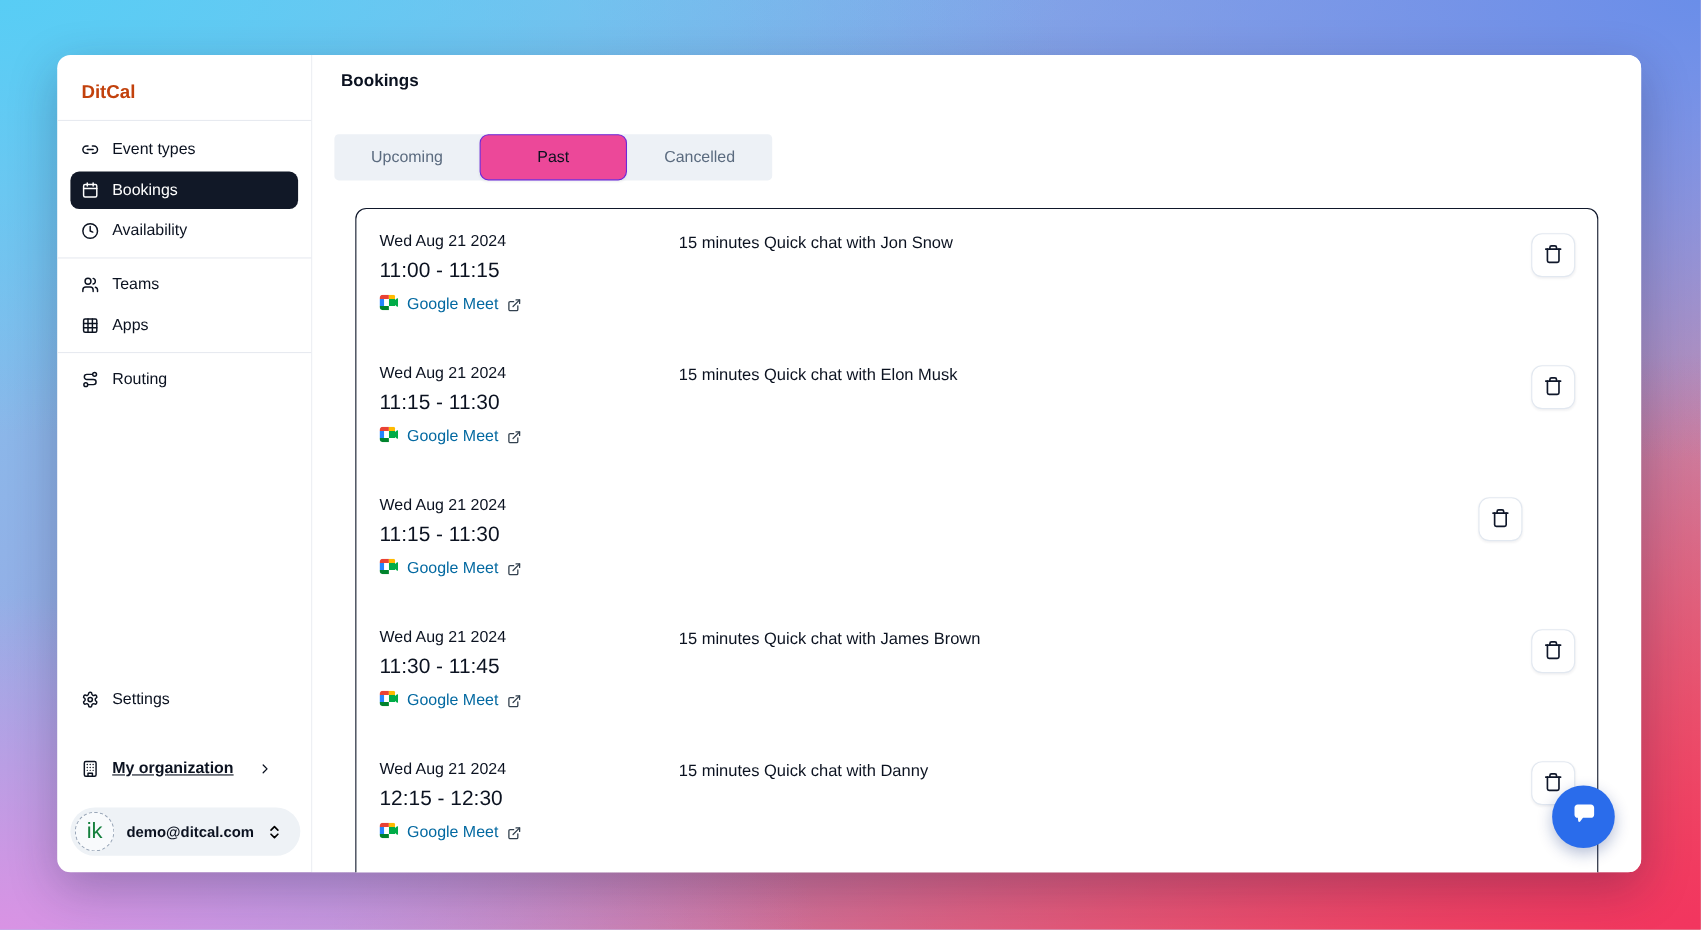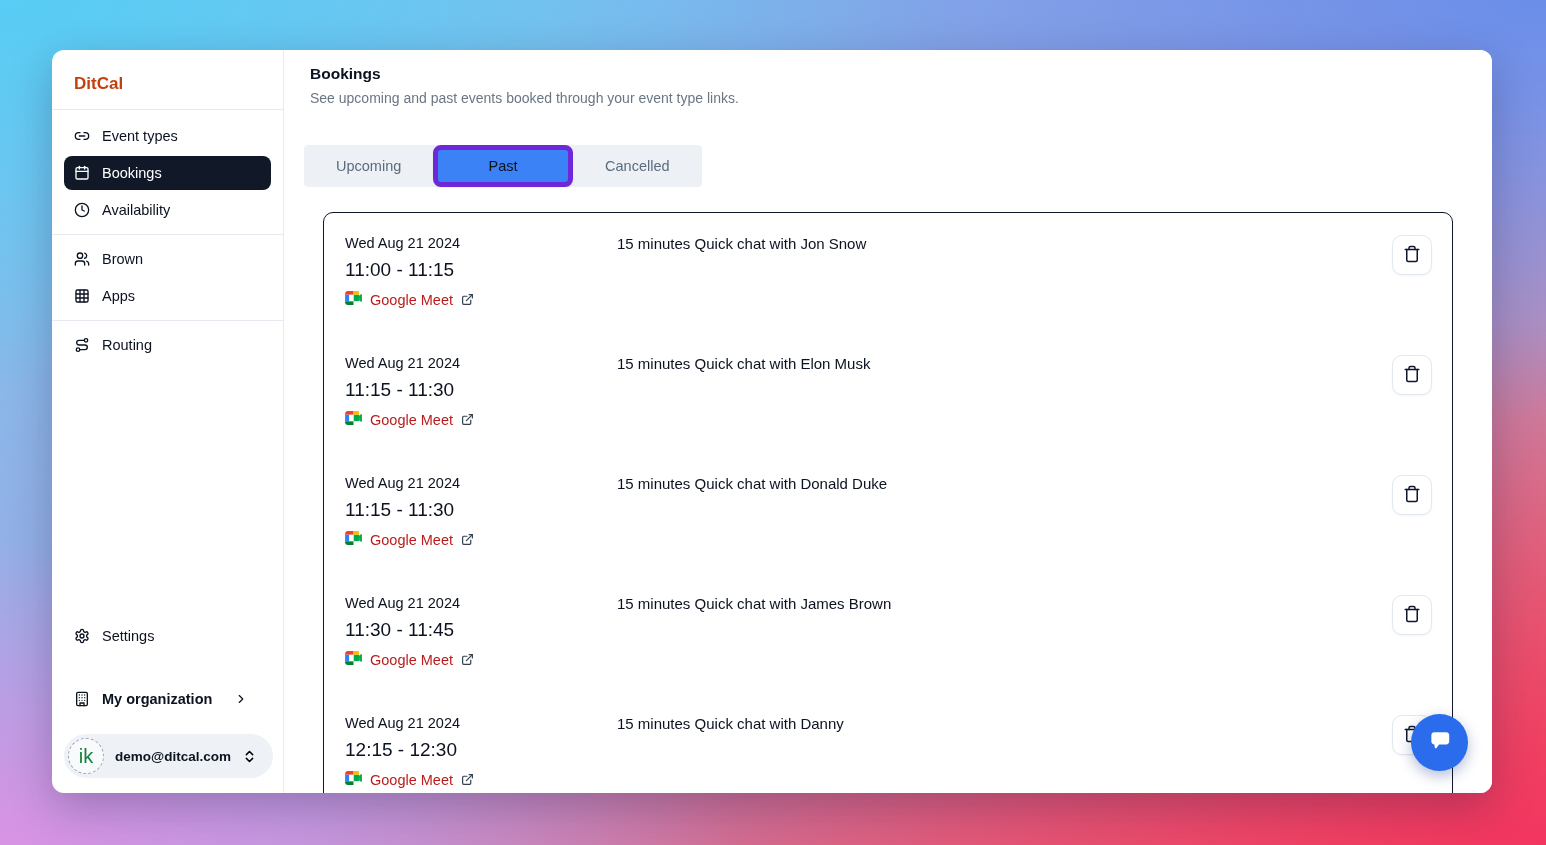--- a/index.html
+++ b/index.html
@@ -30,21 +30,21 @@
   .nav { padding-top: 6px; }
   .nav-item, .footer-item {
     display: flex; align-items: center; gap: 12px; height: 34px; margin: 3px 0;
     padding: 0 10px; border-radius: 8px; font-size: 14.5px; color: #0b1220; cursor: pointer;
   }
   .nav-item.active { background: #111827; color: #fff; }
   .nav-item .icon, .footer-item .icon { display: flex; width: 16px; height: 16px; }
   .nav-item .icon svg, .footer-item .icon svg { width: 16px; height: 16px; }
   .group-sep { margin: 7px -12px; }
   .spacer { flex: 1; }
-  .footer-item.org { margin-top: 26px; font-weight: 700; }
+  .footer-item.org { margin-top: 26px; font-weight: 700; text-decoration: underline; }
   .footer-item.org .chev { display: flex; margin-left: 10px; }
   .footer-item.org .chev svg { width: 14px; height: 14px; }
   .user-pill {
     margin-top: 15px; height: 44px; border-radius: 22px; background: #eef2f6;
     display: inline-flex; align-items: center; gap: 11px; padding: 4px 16px 4px 4px;
     width: fit-content; cursor: pointer;
   }
   .avatar {
     width: 36px; height: 36px; border-radius: 50%; background: #f8fafc;
     border: 1px dashed #9aa7b8; display: flex; align-items: center; justify-content: center;
@@ -58,36 +58,36 @@
   .page-subtitle { margin-top: 7px; font-size: 14px; color: #6b7684; }
   .tabs {
     margin: 39px 0 0 -6px; width: 398px; height: 42px; background: #edf1f6;
     border-radius: 4px; display: flex; align-items: stretch;
   }
   .tab {
     flex: 1; display: flex; align-items: center; justify-content: center;
     font-size: 14.5px; color: #5b6b7f; border-radius: 8px; cursor: pointer;
   }
   .tab.active {
-    background: #3b82f6; color: #0b1220; font-weight: 500;
-    border: 5px solid #6d28d9; box-shadow: 0 1px 2px rgba(16,24,40,.06);
+    background: #ec4899; color: #0b1220; font-weight: 500;
+    border: 1px solid #6d28d9; box-shadow: 0 1px 2px rgba(16,24,40,.06);
   }
   .bookings-card {
     margin: 25px 0 0 13px; width: 1130px; height: 640px;
     border: 1px solid #0f172a; border-radius: 10px; padding-top: 12px; background: #fff;
   }
   .booking-row {
     display: grid; grid-template-columns: 272px 1fr 48px; align-items: start;
     height: 120px; padding: 10px 20px 0 21px;
   }
   .b-date { font-size: 14.5px; font-weight: 500; color: #0b1220; }
   .b-time { margin-top: 8px; font-size: 19px; color: #0b1220; }
   .b-meet {
     margin-top: 10px; display: inline-flex; align-items: center; gap: 8px;
-    font-size: 14.5px; color: #b91c1c; cursor: pointer; width: fit-content;
+    font-size: 14.5px; color: #0369a1; cursor: pointer; width: fit-content;
   }
   .b-meet .ext { display: flex; color: #33414f; } .b-meet .ext svg { width: 13px; height: 13px; }
   .b-title { font-size: 15px; font-weight: 500; color: #0b1220; }
   .trash-btn {
     width: 40px; height: 40px; border: 1px solid #e2e8f0; border-radius: 10px;
     background: #fff; display: flex; align-items: center; justify-content: center;
     justify-self: end; cursor: pointer; box-shadow: 0 1px 2px rgba(16,24,40,.05);
     color: #0f172a;
   }
   .trash-btn svg { width: 18px; height: 18px; }
@@ -142,21 +142,21 @@
         <div class="sep group-sep"></div>
         <div class="nav-item">
     <span class="icon">
             <svg viewBox="0 0 24 24" fill="none" stroke="currentColor" stroke-width="2" stroke-linecap="round" stroke-linejoin="round">
               <path d="M16 21v-2a4 4 0 0 0-4-4H6a4 4 0 0 0-4 4v2"></path>
               <circle cx="9" cy="7" r="4"></circle>
               <path d="M22 21v-2a4 4 0 0 0-3-3.87"></path>
               <path d="M16 3.13a4 4 0 0 1 0 7.75"></path>
             </svg>
           </span>
-    <span class="nav-label">Brown</span>
+    <span class="nav-label">Teams</span>
   </div>
         <div class="nav-item">
     <span class="icon">
             <svg viewBox="0 0 24 24" fill="none" stroke="currentColor" stroke-width="2" stroke-linecap="round" stroke-linejoin="round">
               <rect x="3" y="3" width="18" height="18" rx="2"></rect>
               <path d="M3 9h18M3 15h18M9 3v18M15 3v18"></path>
             </svg>
           </span>
     <span class="nav-label">Apps</span>
   </div>
@@ -204,21 +204,20 @@
           <svg viewBox="0 0 24 24" fill="none" stroke="currentColor" stroke-width="2.4" stroke-linecap="round" stroke-linejoin="round">
             <path d="m7 15 5 5 5-5"></path>
             <path d="m7 9 5-5 5 5"></path>
           </svg>
         </span>
     </div>
   </aside>
 
   <main class="main">
     <h1 class="page-title">Bookings</h1>
-    <p class="page-subtitle">See upcoming and past events booked through your event type links.</p>
 
     <div class="tabs" id="tabs">
         <div class="tab">
     <span class="tab-label">Upcoming</span>
   </div>
         <div class="tab active">
     <span class="tab-label">Past</span>
   </div>
         <div class="tab">
     <span class="tab-label">Cancelled</span>
@@ -309,21 +308,20 @@
         <span>Google Meet</span>
         <span class="ext">
                 <svg viewBox="0 0 24 24" fill="none" stroke="currentColor" stroke-width="2.2" stroke-linecap="round" stroke-linejoin="round">
                   <path d="M15 3h6v6"></path>
                   <path d="M10 14 21 3"></path>
                   <path d="M18 13v6a2 2 0 0 1-2 2H5a2 2 0 0 1-2-2V8a2 2 0 0 1 2-2h6"></path>
                 </svg>
               </span>
       </div>
     </div>
-    <div class="b-title">15 minutes Quick chat with Donald Duke</div>
     <button class="trash-btn">
       <span class="trash-ic"><svg viewBox="0 0 24 24" fill="none" stroke="currentColor" stroke-width="2" stroke-linecap="round" stroke-linejoin="round">
                 <path d="M3 6h18"></path>
                 <path d="M19 6v14a2 2 0 0 1-2 2H7a2 2 0 0 1-2-2V6"></path>
                 <path d="M8 6V4a2 2 0 0 1 2-2h4a2 2 0 0 1 2 2v2"></path>
               </svg></span>
     </button>
   </div>
         <div class="booking-row">
     <div class="b-left">

